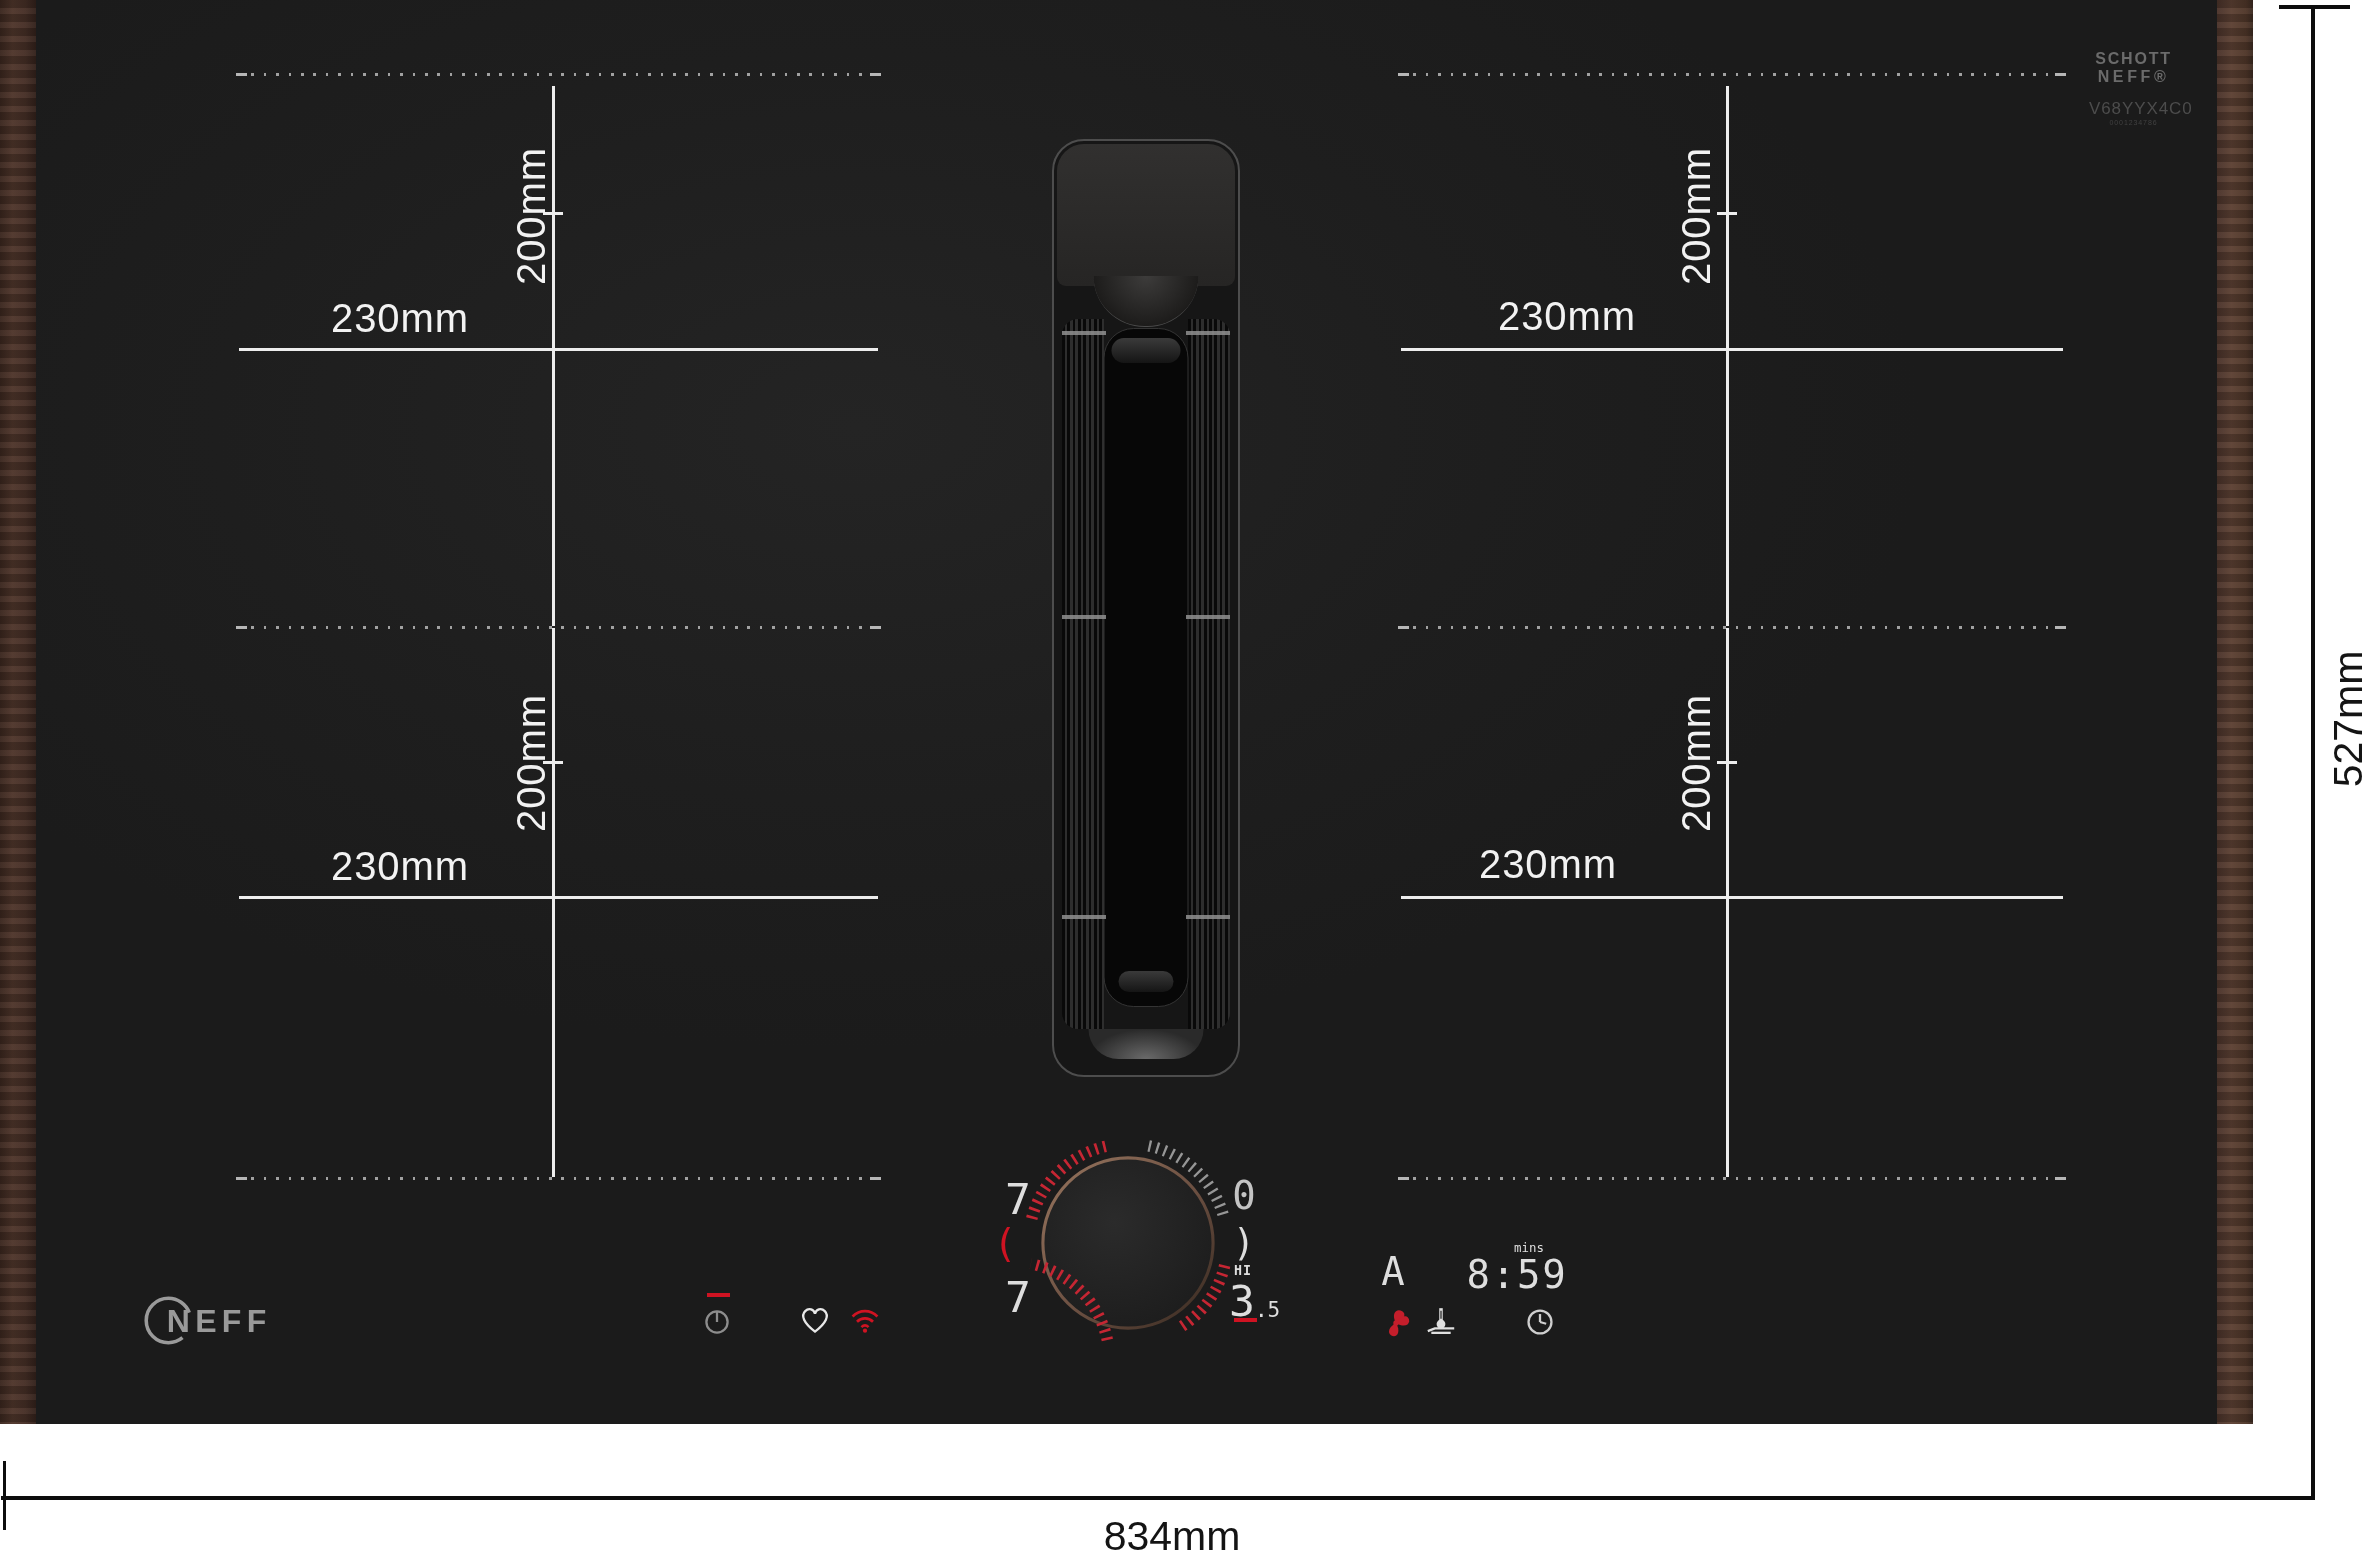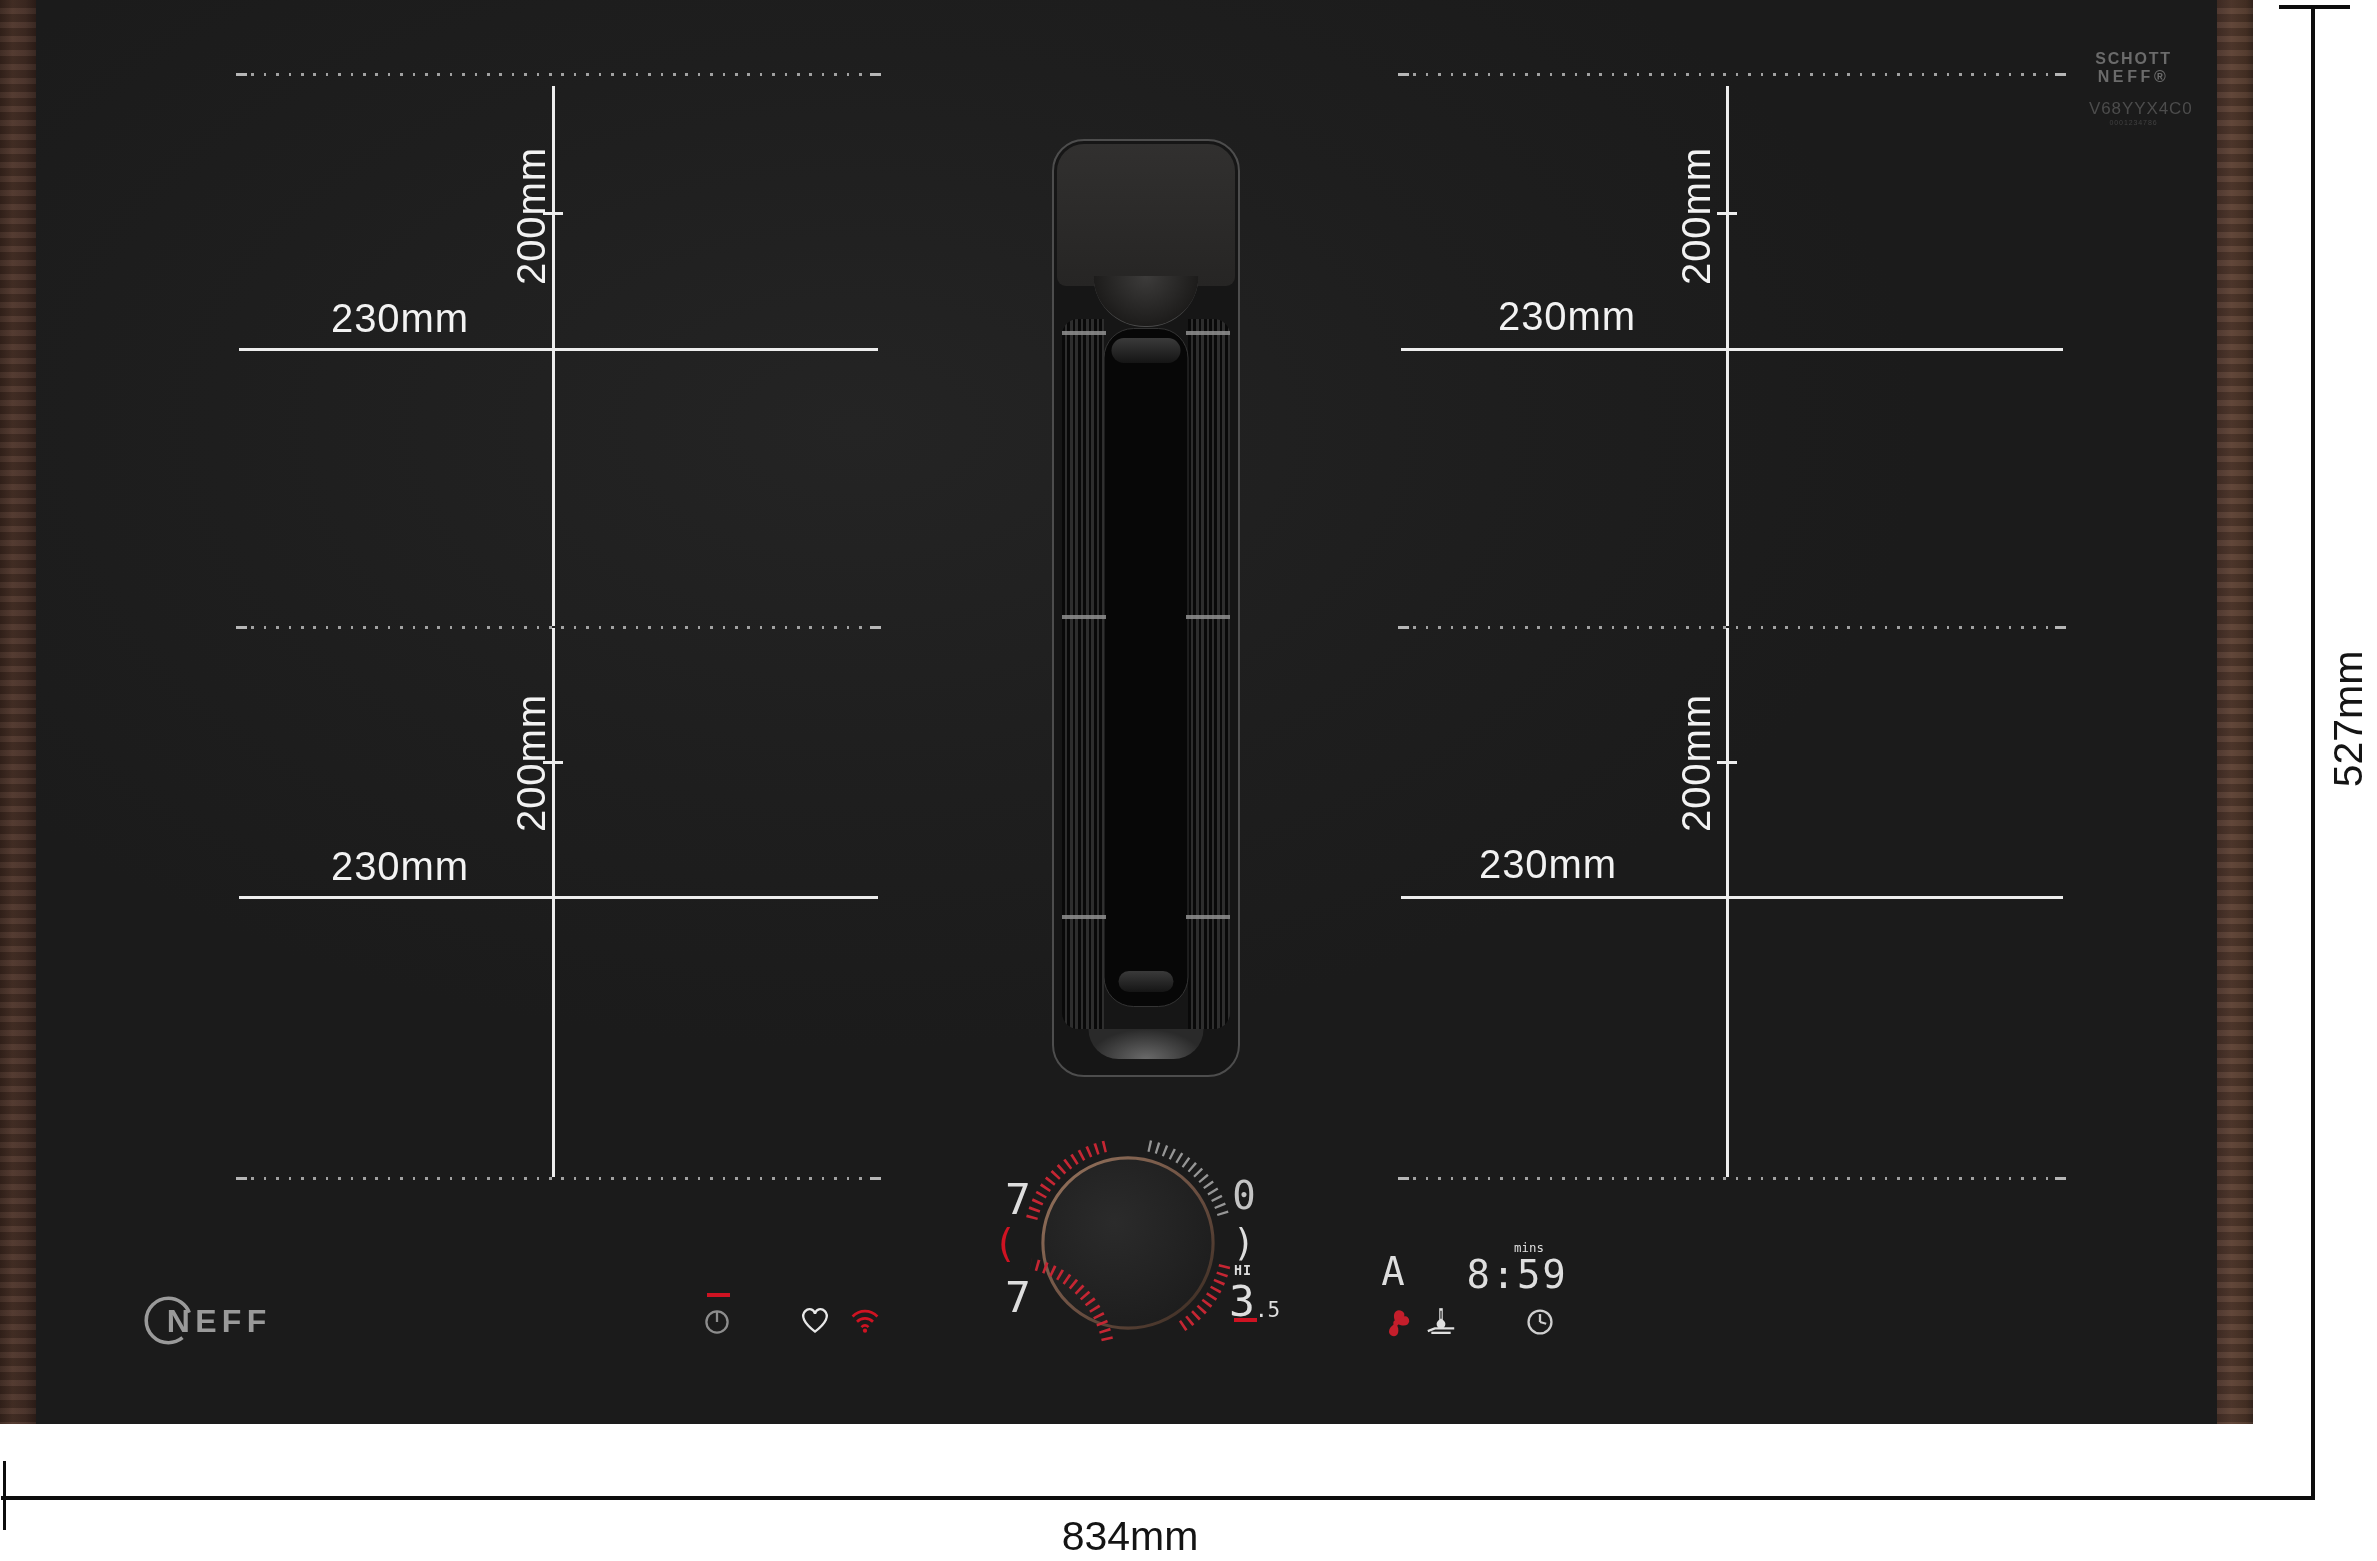--- a/index.html
+++ b/index.html
@@ -193,17 +193,17 @@
       <circle cx="17" cy="17" r="13" fill="none" stroke="#cfcfcf" stroke-width="2.6"></circle>
       <line x1="17" y1="17" x2="17" y2="8" stroke="#cfcfcf" stroke-width="2.6"></line>
       <line x1="17" y1="17" x2="24" y2="19" stroke="#cfcfcf" stroke-width="2.6"></line>
     </svg>
   </div>
 
   <div class="a dim" style="left:0.9px;top:1496px;width:2314px;height:3.6px;"></div>
   <div class="a dim" style="left:2.7px;top:1461px;width:3.6px;height:69px;"></div>
   <div class="a dim" style="left:2311px;top:5.3px;width:3.6px;height:1494px;"></div>
   <div class="a dim" style="left:2279px;top:5.3px;width:71px;height:3.6px;"></div>
-  <div class="a ctr dimtext" style="left:1130px;top:1536px;">834mm</div>
+  <div class="a ctr dimtext" style="left:1172px;top:1536px;">834mm</div>
   <div class="a rot dimtext" style="left:2348px;top:719px;">527mm</div>
 
 </div>
 
 
 </body></html>

